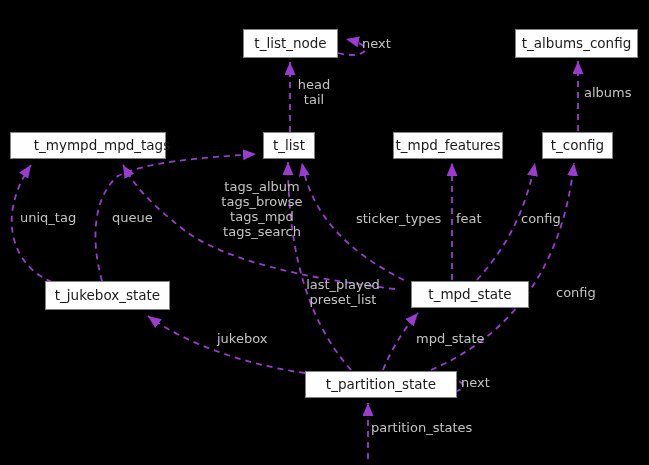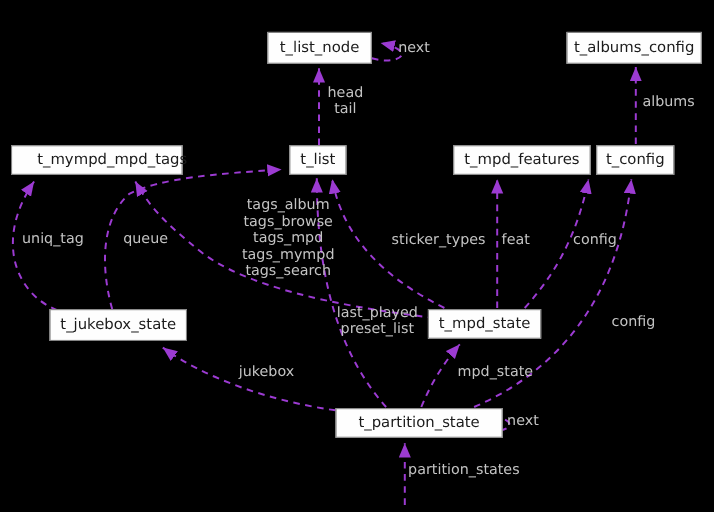--- a/index.html
+++ b/index.html
@@ -14,24 +14,24 @@
     border:1.5px solid #838383; color:#1B1B1B;
     display:flex; align-items:center; justify-content:center;
     font-size:13.5px; line-height:1; white-space:nowrap; cursor:pointer;
   }
   .node.focus { background:#9D9D9D; border-color:#5C5C5C; cursor:default; }
   
   .n-listnode   { left:243px; top:3px;   width:95px;  height:29px; }
   .n-albumscfg  { left:515px; top:3px;   width:123px; height:29px; }
   .n-mpdtags    { left:10px;  top:106px; width:156px; height:27px;padding-left:28px; }
   .n-list       { left:263px; top:106px; width:52px;  height:27px; }
-  .n-features   { left:412px; top:106px; width:125px; height:27px; }
+  .n-features   { left:393px; top:106px; width:110px; height:27px; }
   .n-config     { left:542px; top:106px; width:71px;  height:27px; }
   .n-jukebox    { left:45px;  top:255px; width:125px; height:29px; }
-  .n-mpdstate   { left:389px; top:255px; width:103px; height:27px; }
+  .n-mpdstate   { left:411px; top:255px; width:118px; height:27px; }
   .n-partition  { left:305px; top:345px; width:152px; height:27px; }
   .n-pfds       { left:313px; top:435px; width:109px; height:28px; }
   
   .elabel {
     position:absolute; color:#C3C3C3; font-size:13px; line-height:15px;
     white-space:nowrap;
   }
   .elabel.center { text-align:center; }
   .l-next-top   { left:362px; top:10px; }
   .l-headtail   { left:292px; top:51px; width:44px; }
@@ -93,21 +93,20 @@
     <span>head</span>
     <span>tail</span>
   </div>
   <div class="elabel l-albums">albums</div>
   <div class="elabel l-uniqtag">uniq_tag</div>
   <div class="elabel l-queue">queue</div>
   <div class="elabel l-tags center">
     <span>tags_album</span>
     <span>tags_browse</span>
     <span>tags_mpd</span>
-    <span>tags_mympd</span>
     <span>tags_search</span>
   </div>
   <div class="elabel l-sticker">sticker_types</div>
   <div class="elabel l-feat">feat</div>
   <div class="elabel l-config-u">config</div>
   <div class="elabel l-config-r">config</div>
   <div class="elabel l-lastplayed center">
     <span>last_played</span>
     <span>preset_list</span>
   </div>

